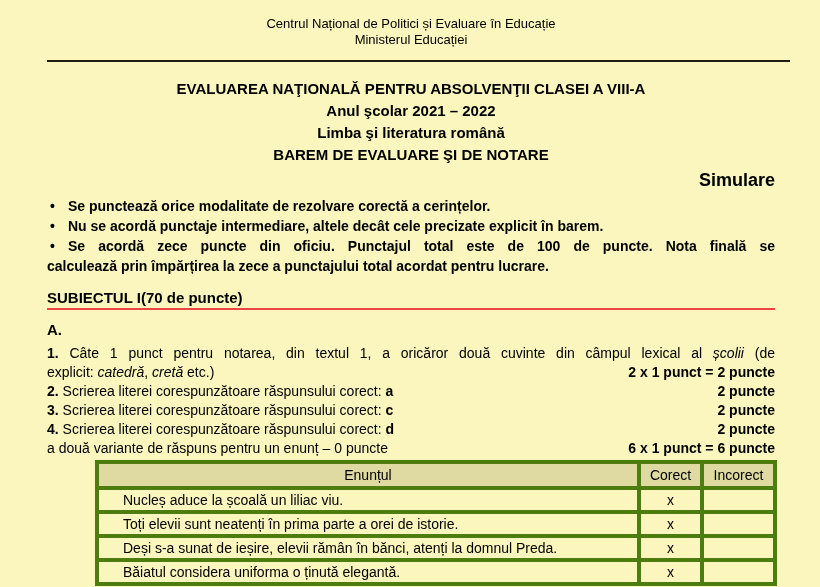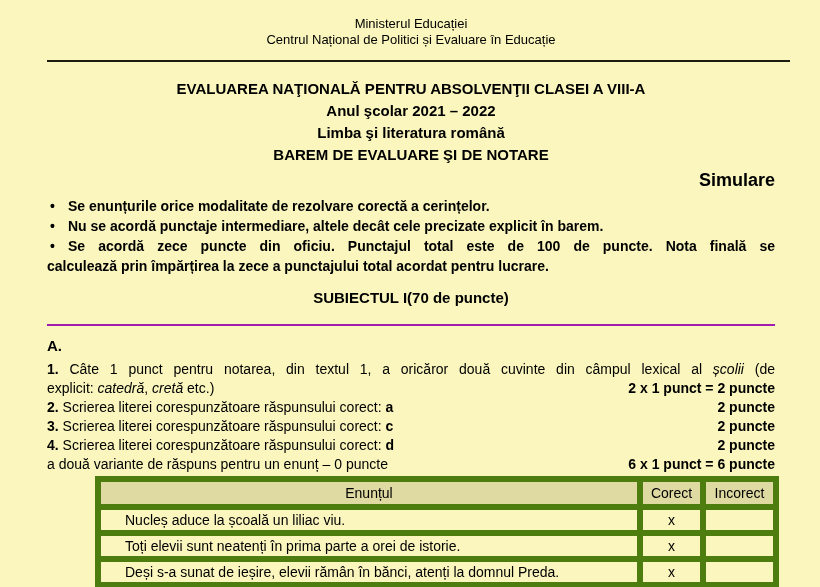--- a/index.html
+++ b/index.html
@@ -20,69 +20,69 @@
 
   .session { margin-top: 6px; text-align: right; font-weight: bold; font-size: 18px; line-height: 16px; }
 
   .bullets { margin-top: 8px; font-weight: bold; }
   .bullet-line { line-height: 20px; }
   .dot { display: inline-block; width: 18px; padding-left: 3px; font-weight: bold; }
 
   .stretch { text-align: justify; text-align-last: justify; -moz-text-align-last: justify; }
 
   .section-head {
-    margin-top: 14px; display: flex; justify-content: center;
+    margin-top: 14px; display: flex; justify-content: flex-start;
     font-weight: bold; font-size: 15px; line-height: 16px;
-    border-bottom: 2px solid #a21caf; padding-bottom: 18px;
+    border-bottom: 2px solid #ef4444; padding-bottom: 2px;
   }
 
   .part-label { margin-top: 12px; font-weight: bold; font-size: 15px; line-height: 16px; }
 
   .items { margin-top: 6px; }
   .line { line-height: 19px; }
   .split { display: flex; justify-content: space-between; }
   .pts { font-weight: bold; white-space: nowrap; }
   .items b { font-weight: bold; }
 
   table.tbl {
     margin-left: 48px; margin-top: 2px;
     width: 678px; table-layout: fixed;
     border-collapse: collapse;
     border: 2px solid #4a4a30;
     font-size: 14px;
   }
-  .tbl th, .tbl td { border: 6px solid #4d7c0f; padding: 1px 4px; font-weight: normal; }
+  .tbl th, .tbl td { border: 4px solid #4d7c0f; padding: 1px 4px; font-weight: normal; }
   .tbl th { background: #dedaa2; height: 20px; text-align: center; }
   .tbl td { height: 18px; }
   td.stmt { text-align: left; padding-left: 24px; }
   td.mark, th.mark-h { text-align: center; }
 </style>
 </head>
 <body>
 
 <div class="page">
 
   <div class="letterhead">
+    <div>Centrul Național de Politici și Evaluare în Educație</div>
     <div>Ministerul Educației</div>
-    <div>Centrul Național de Politici și Evaluare în Educație</div>
   </div>
 
   <div class="rule"></div>
 
   <div class="titles">
     <div>EVALUAREA NAŢIONALĂ PENTRU ABSOLVENŢII CLASEI A VIII-A</div>
     <div>Anul şcolar 2021 – 2022</div>
     <div>Limba şi literatura română</div>
     <div>BAREM DE EVALUARE ŞI DE NOTARE</div>
   </div>
 
   <div class="session">Simulare</div>
 
   <div class="bullets">
-    <div class="bullet-line"><span class="dot">•</span><span>Se enunțurile orice modalitate de rezolvare corectă a cerințelor.</span></div>
+    <div class="bullet-line"><span class="dot">•</span><span>Se punctează orice modalitate de rezolvare corectă a cerințelor.</span></div>
     <div class="bullet-line"><span class="dot">•</span><span>Nu se acordă punctaje intermediare, altele decât cele precizate explicit în barem.</span></div>
     <div class="bullet-line stretch"><span class="dot">•</span><span>Se acordă zece puncte din oficiu. Punctajul total este de 100 de puncte. Nota finală se</span></div>
     <div class="bullet-line">calculează prin împărțirea la zece a punctajului total acordat pentru lucrare.</div>
   </div>
 
   <div class="section-head">
     <span>SUBIECTUL I</span>
     <span>(70 de puncte)</span>
   </div>
 

